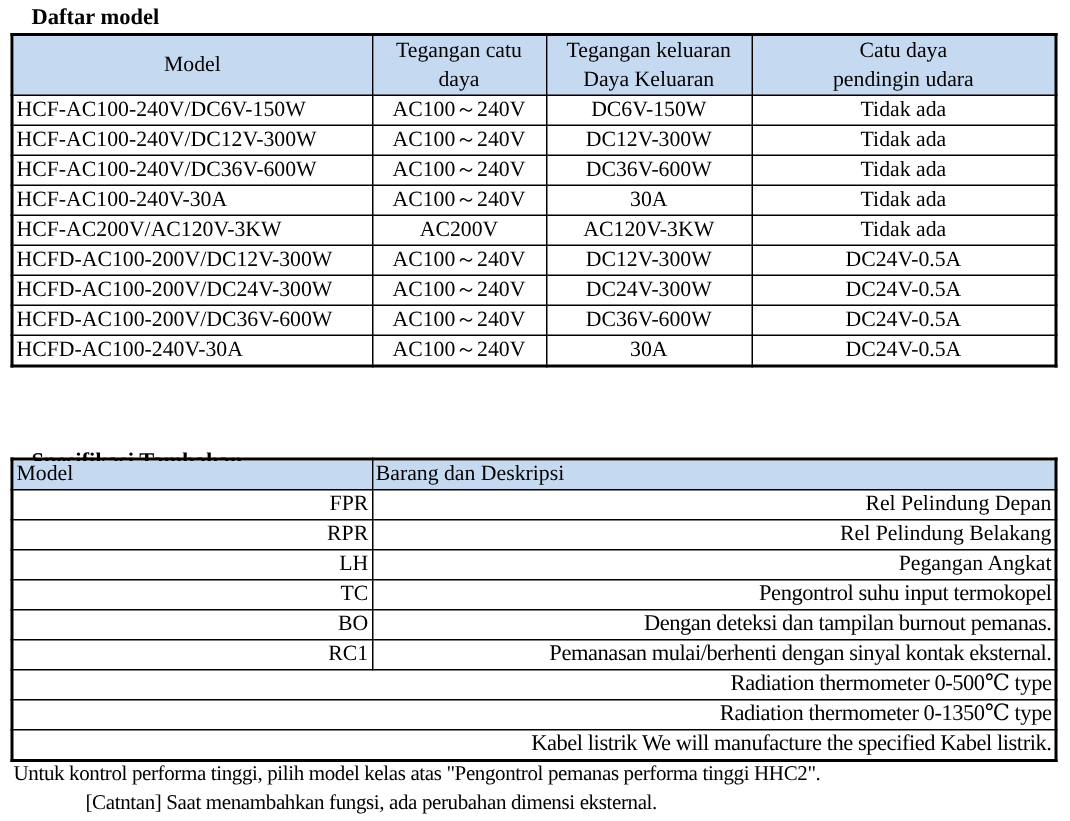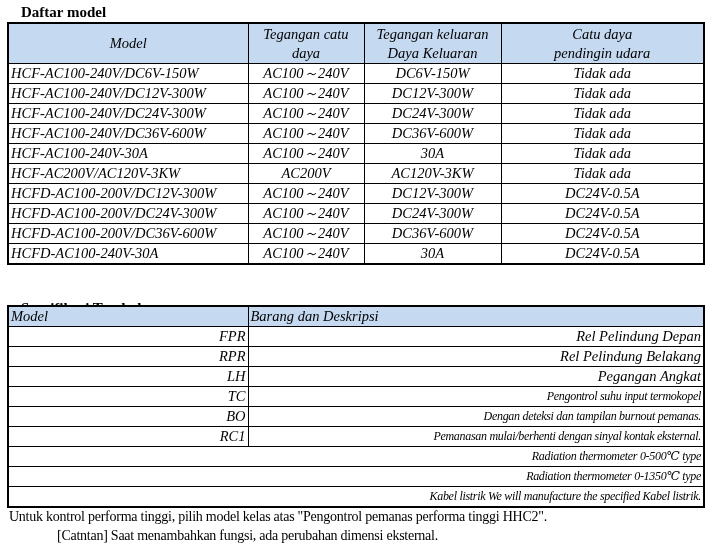--- a/index.html
+++ b/index.html
@@ -12,40 +12,39 @@
   .section-title {
     position: absolute; left: 9px;
     font-weight: bold; font-size: 15px;
     line-height: 16px;
     margin-left: 12px;
   }
   table {
     position: absolute; left: 7px;
     border-collapse: collapse;
     table-layout: fixed;
-    font-style: italic;
   }
   td, th {
     padding: 0 2px;
     font-weight: normal;
     white-space: nowrap;
     overflow: hidden;
     line-height: 19px;
   }
   
   #t1 { top: 22px; width: 696px; border: 2px solid #000; }
   #t1 th { background: #c5d9f1; border: 1px solid #000; text-align: center; height: 39px; line-height: 19px; white-space: normal; }
   #t1 td { border: 1px solid #000; height: 19px; }
   #t1 td.c { text-align: center; }
   #t1 td.l { text-align: left; }
   
   #t2 { top: 305px; width: 696px; border: 2px solid #000; }
   #t2 th { background: #c5d9f1; border: 1px solid #000; text-align: left; height: 19px; }
   #t2 td { border: 1px solid #000; height: 19px; text-align: right; }
-  #t2 td.narrow { font-size: 12px; letter-spacing: -0.3px; }
+  #t2 td.narrow { font-size: 15px; letter-spacing: -0.3px; }
   .footer-line {
     position: absolute; left: 9px; font-size: 14px; line-height: 18px;
     letter-spacing: -0.25px;
   }
 </style>
 </head>
 <body>
 
 <div class="section-title" style="top:4px;">Daftar model</div>
 
@@ -68,26 +67,20 @@
     <tr>
       <td class="l">HCF-AC100-240V/DC6V-150W</td>
       <td class="c">AC100～240V</td>
       <td class="c">DC6V-150W</td>
       <td class="c">Tidak ada</td>
     </tr>
     <tr>
       <td class="l">HCF-AC100-240V/DC12V-300W</td>
       <td class="c">AC100～240V</td>
       <td class="c">DC12V-300W</td>
-      <td class="c">Tidak ada</td>
-    </tr>
-    <tr>
-      <td class="l">HCF-AC100-240V/DC24V-300W</td>
-      <td class="c">AC100～240V</td>
-      <td class="c">DC24V-300W</td>
       <td class="c">Tidak ada</td>
     </tr>
     <tr>
       <td class="l">HCF-AC100-240V/DC36V-600W</td>
       <td class="c">AC100～240V</td>
       <td class="c">DC36V-600W</td>
       <td class="c">Tidak ada</td>
     </tr>
     <tr>
       <td class="l">HCF-AC100-240V-30A</td>

